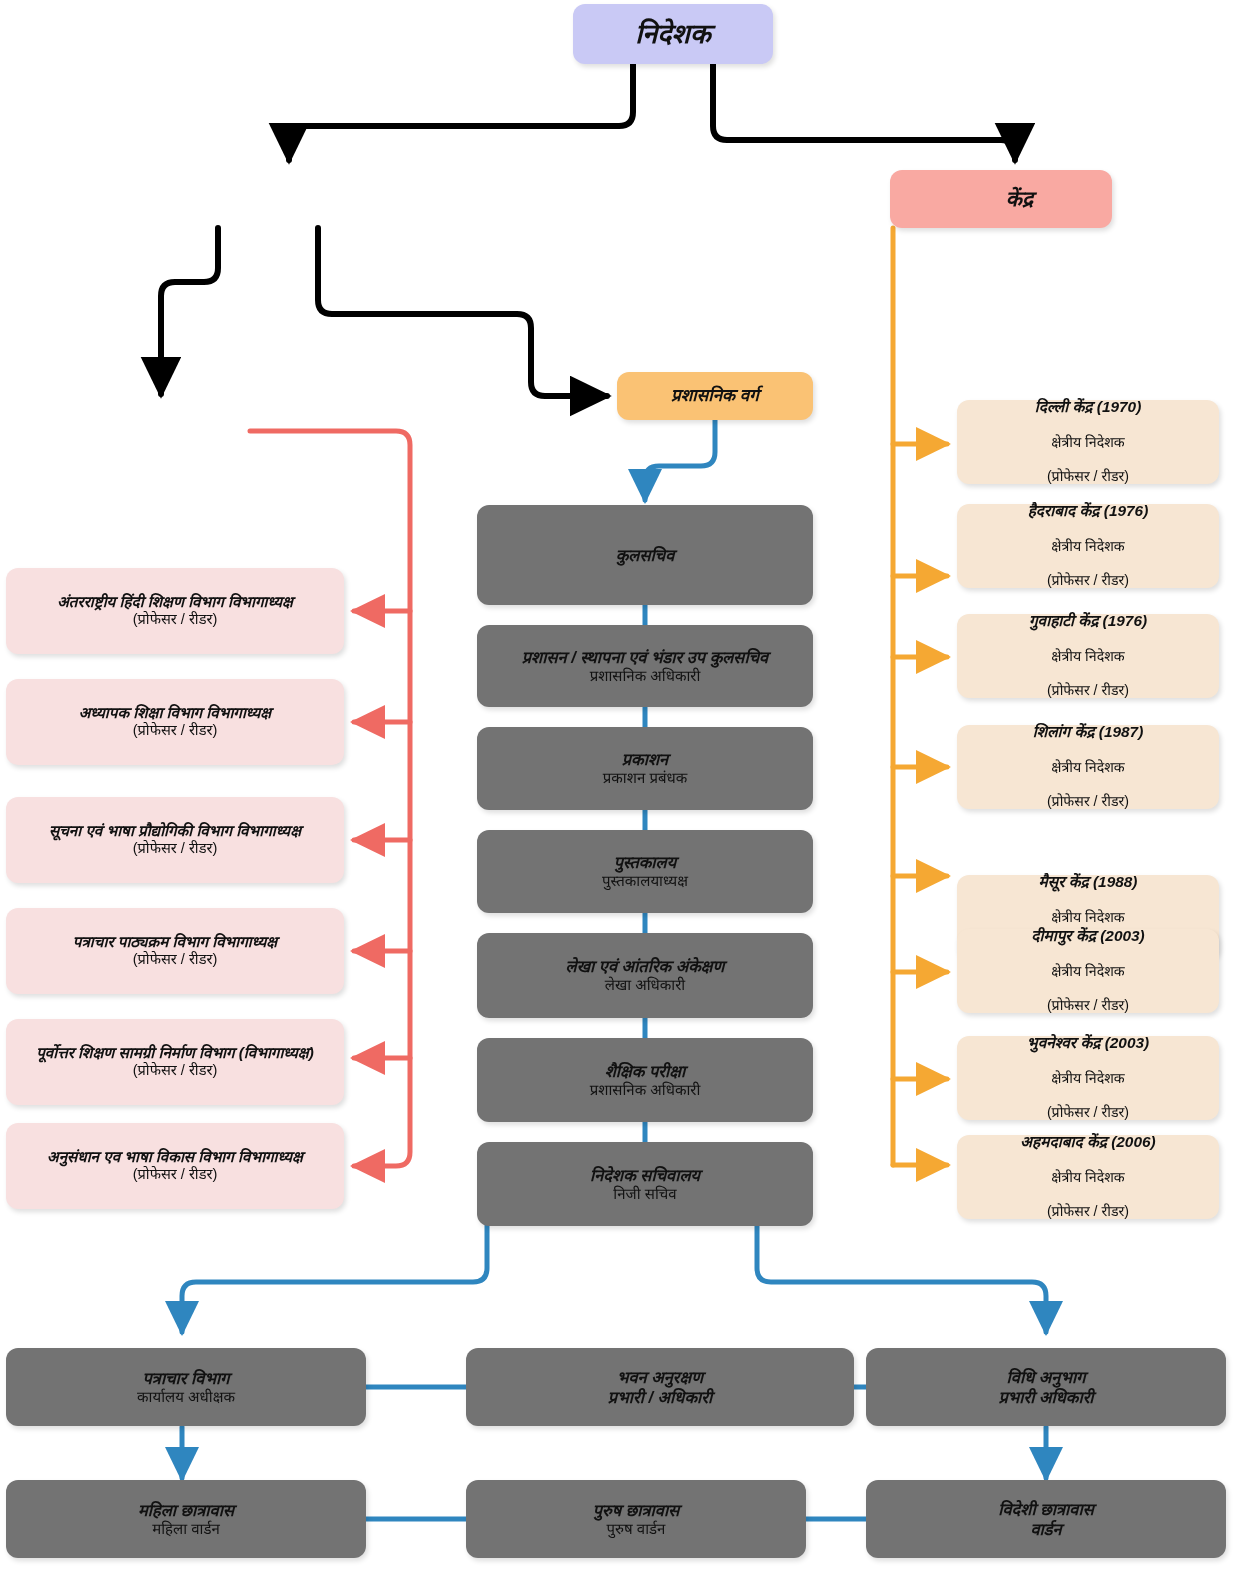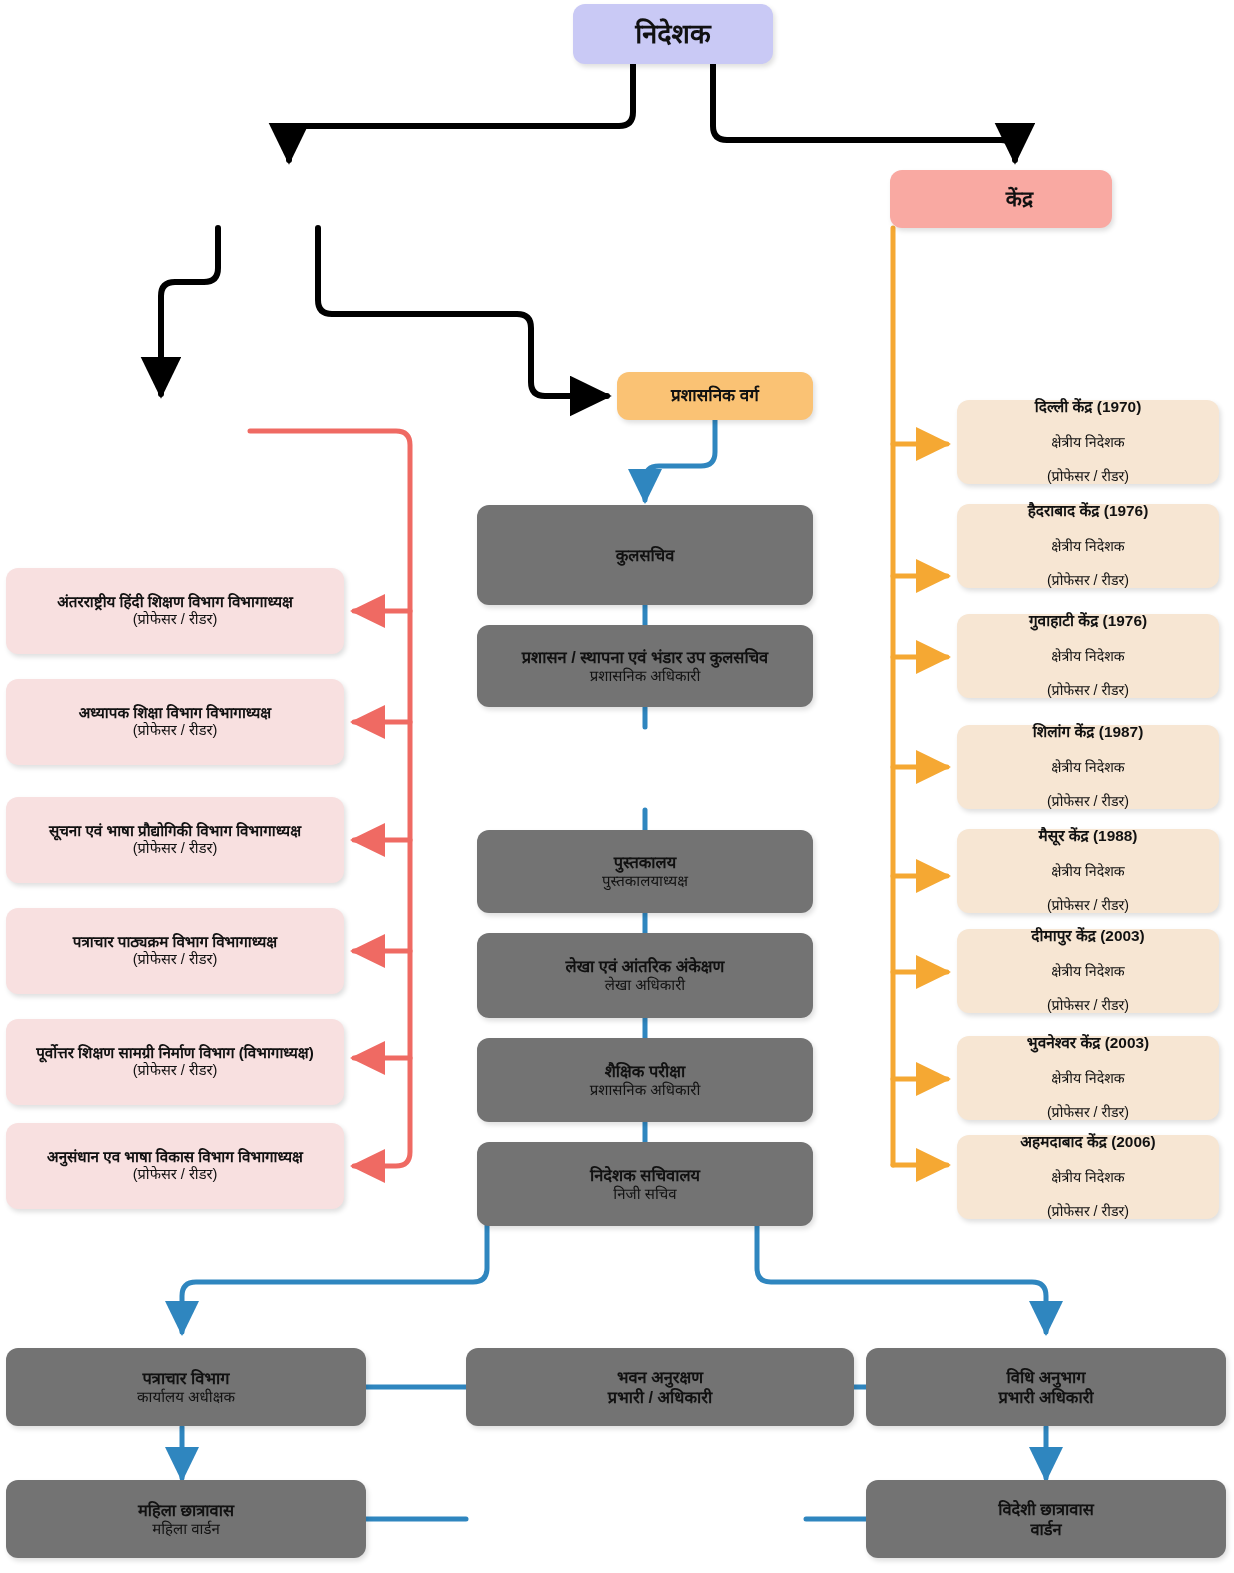--- a/index.html
+++ b/index.html
@@ -29,21 +29,21 @@
     border-radius:12px;
     display:flex;
     flex-direction:column;
     align-items:center;
     justify-content:center;
     text-align:center;
     padding:6px 10px;
     z-index:3;
     box-shadow:2px 3px 5px rgba(0,0,0,0.13);
   }
-  .t1{ font-weight:bold; line-height:1.22; }
+  .t1{ font-weight:bold; line-height:1.22;font-style:italic; }
   .t2{ font-weight:normal; line-height:1.22; }
 
   
   .n-root{ background:#c9c9f5; }
   .n-branch{ background:#f9a9a2; }
   .n-group{ background:#fac274; }
   .n-dept{ background:#f8e0e0; }
   .n-admin{ background:#737373; }
   .n-centre{ background:#f7e6d3;gap:17px; }
 
@@ -185,20 +185,24 @@
   </div>
 
   <div class="node n-admin admin" style="top:505px;height:100px">
     <div class="t1">कुलसचिव</div>
     <div class="t2"></div>
   </div>
   <div class="node n-admin admin" style="top:625px;height:82px">
     <div class="t1">प्रशासन / स्थापना एवं भंडार उप कुलसचिव</div>
     <div class="t2">प्रशासनिक अधिकारी</div>
   </div>
+  <div class="node n-admin admin" style="top:727px;height:83px">
+    <div class="t1">प्रकाशन</div>
+    <div class="t2">प्रकाशन प्रबंधक</div>
+  </div>
   <div class="node n-admin admin" style="top:830px;height:83px">
     <div class="t1">पुस्तकालय</div>
     <div class="t2">पुस्तकालयाध्यक्ष</div>
   </div>
   <div class="node n-admin admin" style="top:933px;height:85px">
     <div class="t1">लेखा एवं आंतरिक अंकेक्षण</div>
     <div class="t2">लेखा अधिकारी</div>
   </div>
   <div class="node n-admin admin" style="top:1038px;height:84px">
     <div class="t1">शैक्षिक परीक्षा</div>
@@ -222,21 +226,21 @@
   <div class="node n-centre centre" style="top:614px">
     <div class="t1">गुवाहाटी केंद्र (1976)</div>
     <div class="t2">क्षेत्रीय निदेशक</div>
     <div class="t2">(प्रोफेसर / रीडर)</div>
   </div>
   <div class="node n-centre centre" style="top:725px">
     <div class="t1">शिलांग केंद्र (1987)</div>
     <div class="t2">क्षेत्रीय निदेशक</div>
     <div class="t2">(प्रोफेसर / रीडर)</div>
   </div>
-  <div class="node n-centre centre" style="top:829px">
+  <div class="node n-centre centre" style="top:875px">
     <div class="t1">मैसूर केंद्र (1988)</div>
     <div class="t2">क्षेत्रीय निदेशक</div>
     <div class="t2">(प्रोफेसर / रीडर)</div>
   </div>
   <div class="node n-centre centre" style="top:929px">
     <div class="t1">दीमापुर केंद्र (2003)</div>
     <div class="t2">क्षेत्रीय निदेशक</div>
     <div class="t2">(प्रोफेसर / रीडर)</div>
   </div>
   <div class="node n-centre centre" style="top:1036px">
@@ -260,18 +264,22 @@
   </div>
   <div class="node n-admin bottom" style="left:866px;top:1348px;width:360px">
     <div class="t1">विधि अनुभाग</div>
     <div class="t1">प्रभारी अधिकारी</div>
   </div>
 
   <div class="node n-admin bottom" style="left:6px;top:1480px;width:360px">
     <div class="t1">महिला छात्रावास</div>
     <div class="t2">महिला वार्डन</div>
   </div>
+  <div class="node n-admin bottom" style="left:466px;top:1480px;width:340px">
+    <div class="t1">पुरुष छात्रावास</div>
+    <div class="t2">पुरुष वार्डन</div>
+  </div>
   <div class="node n-admin bottom" style="left:866px;top:1480px;width:360px">
     <div class="t1">विदेशी छात्रावास</div>
     <div class="t1">वार्डन</div>
   </div>
 
 </div>
 
 </body></html>

